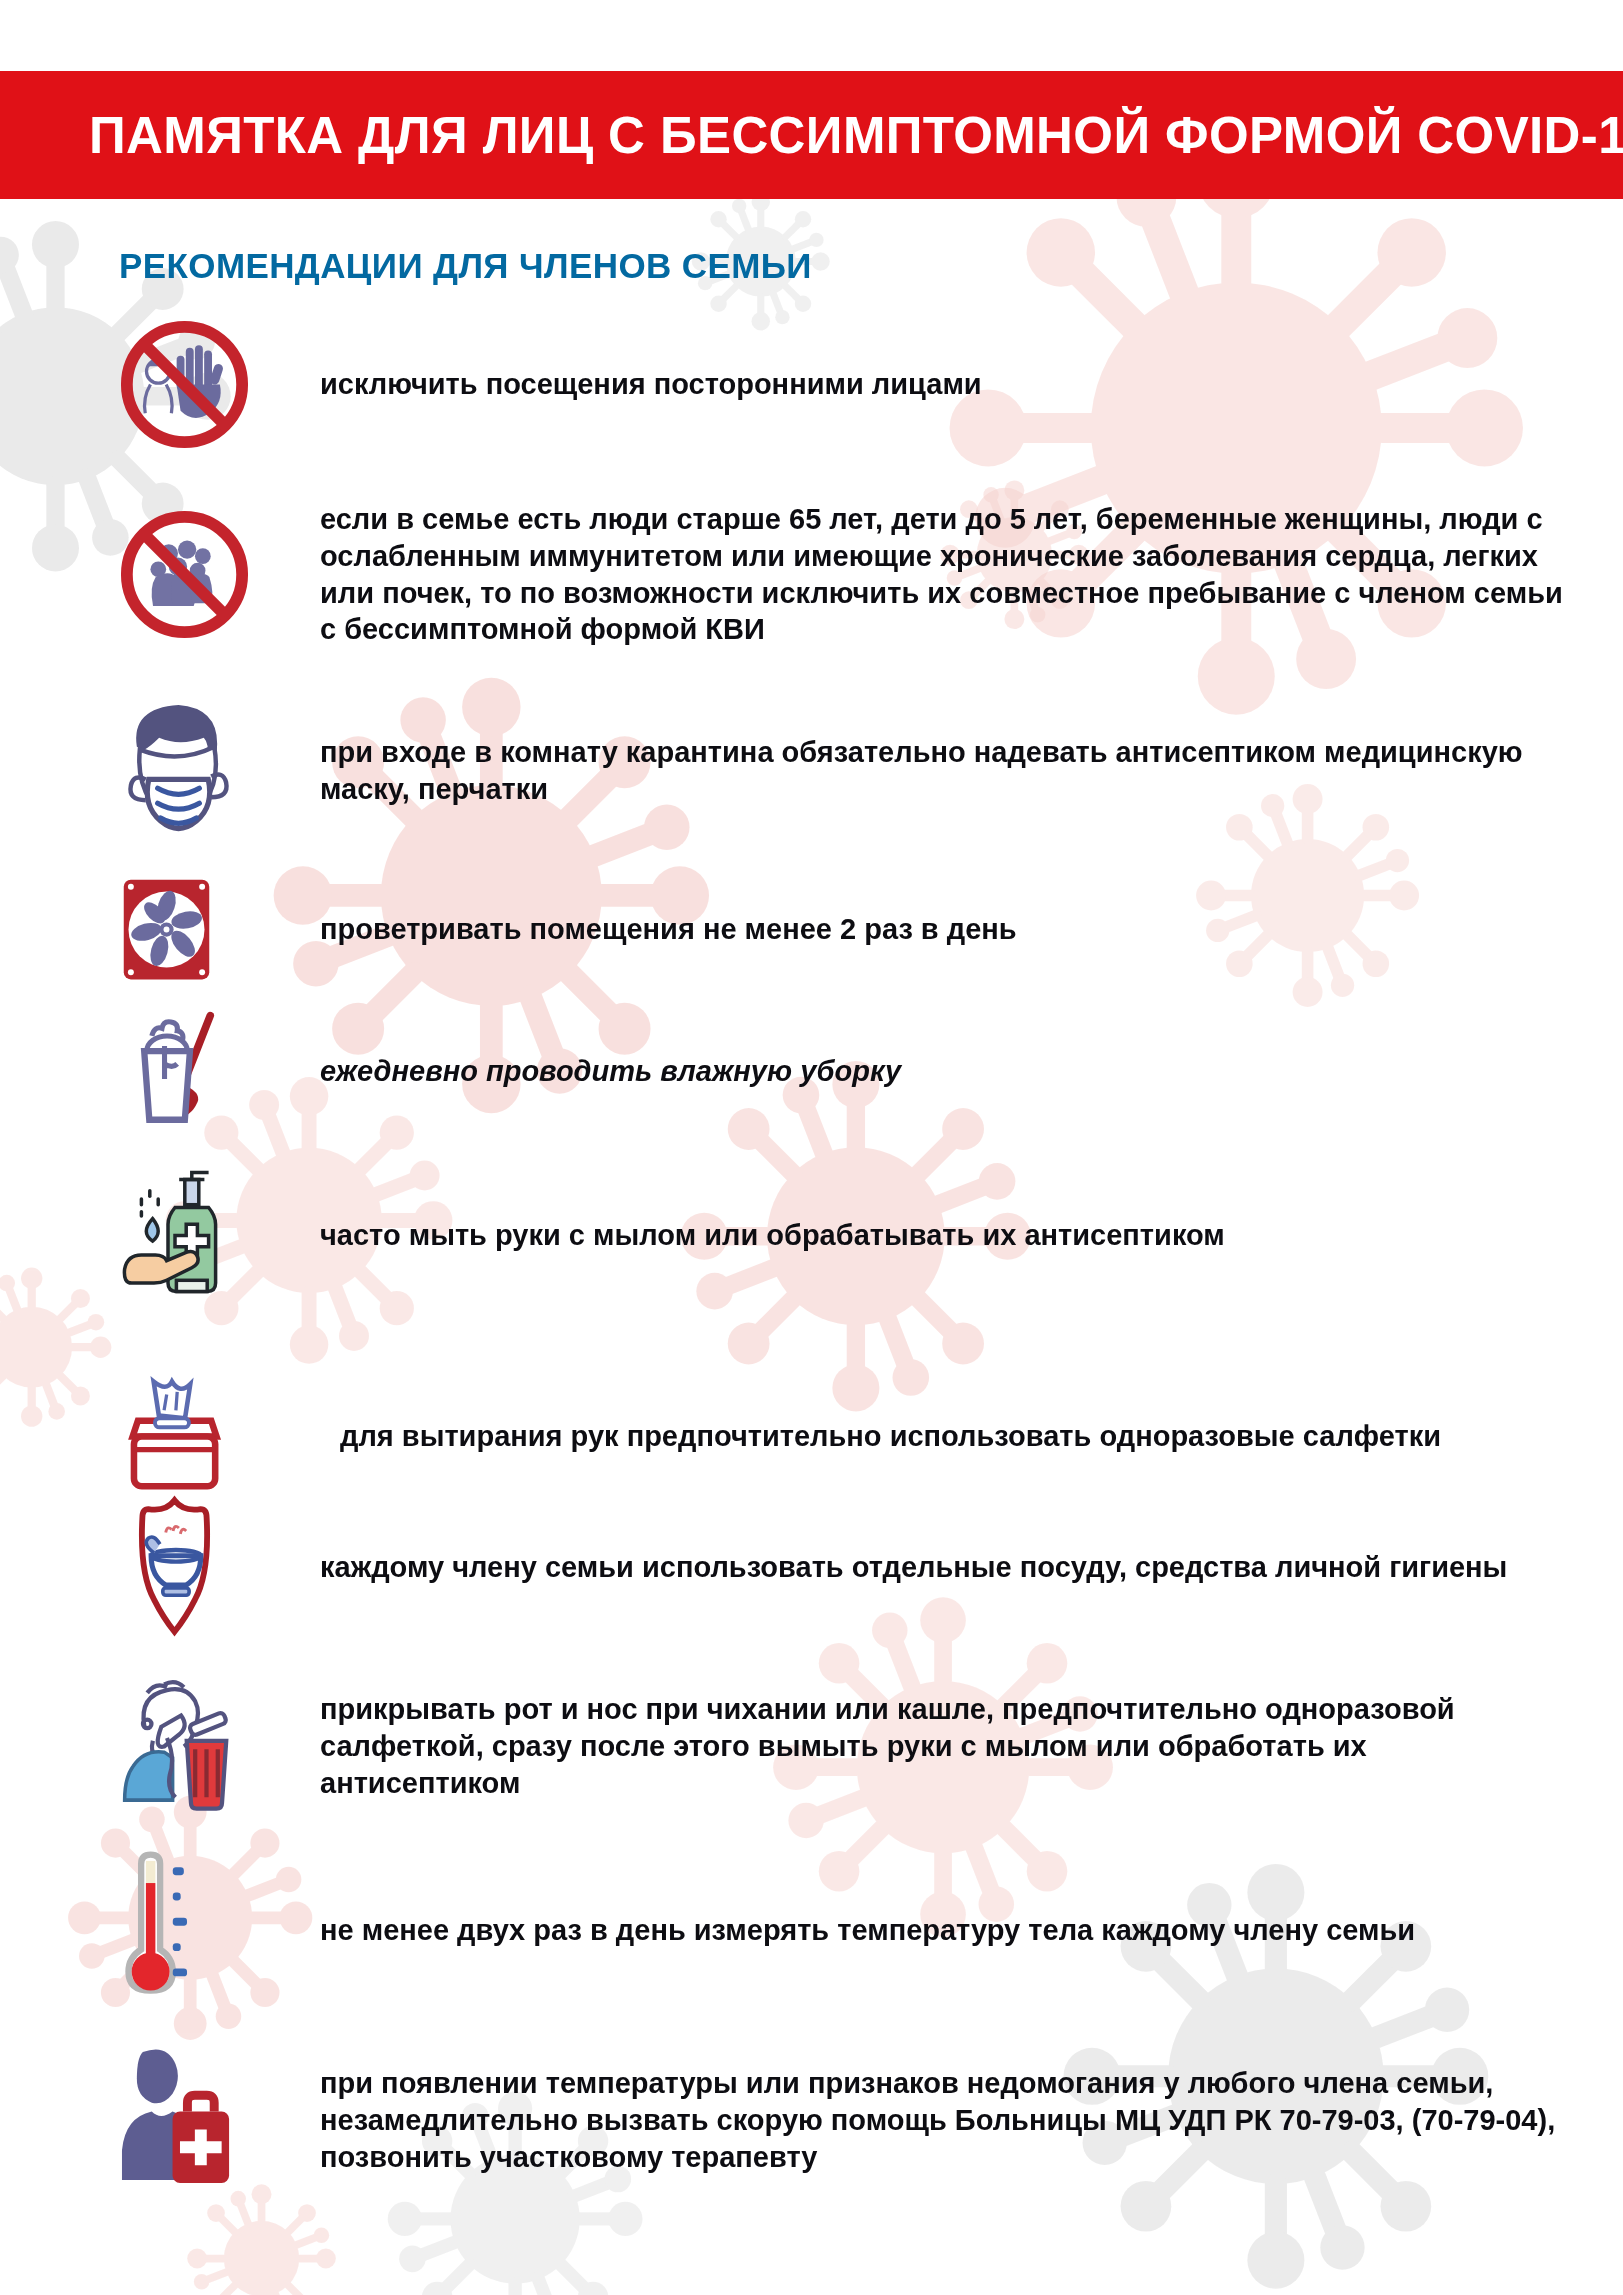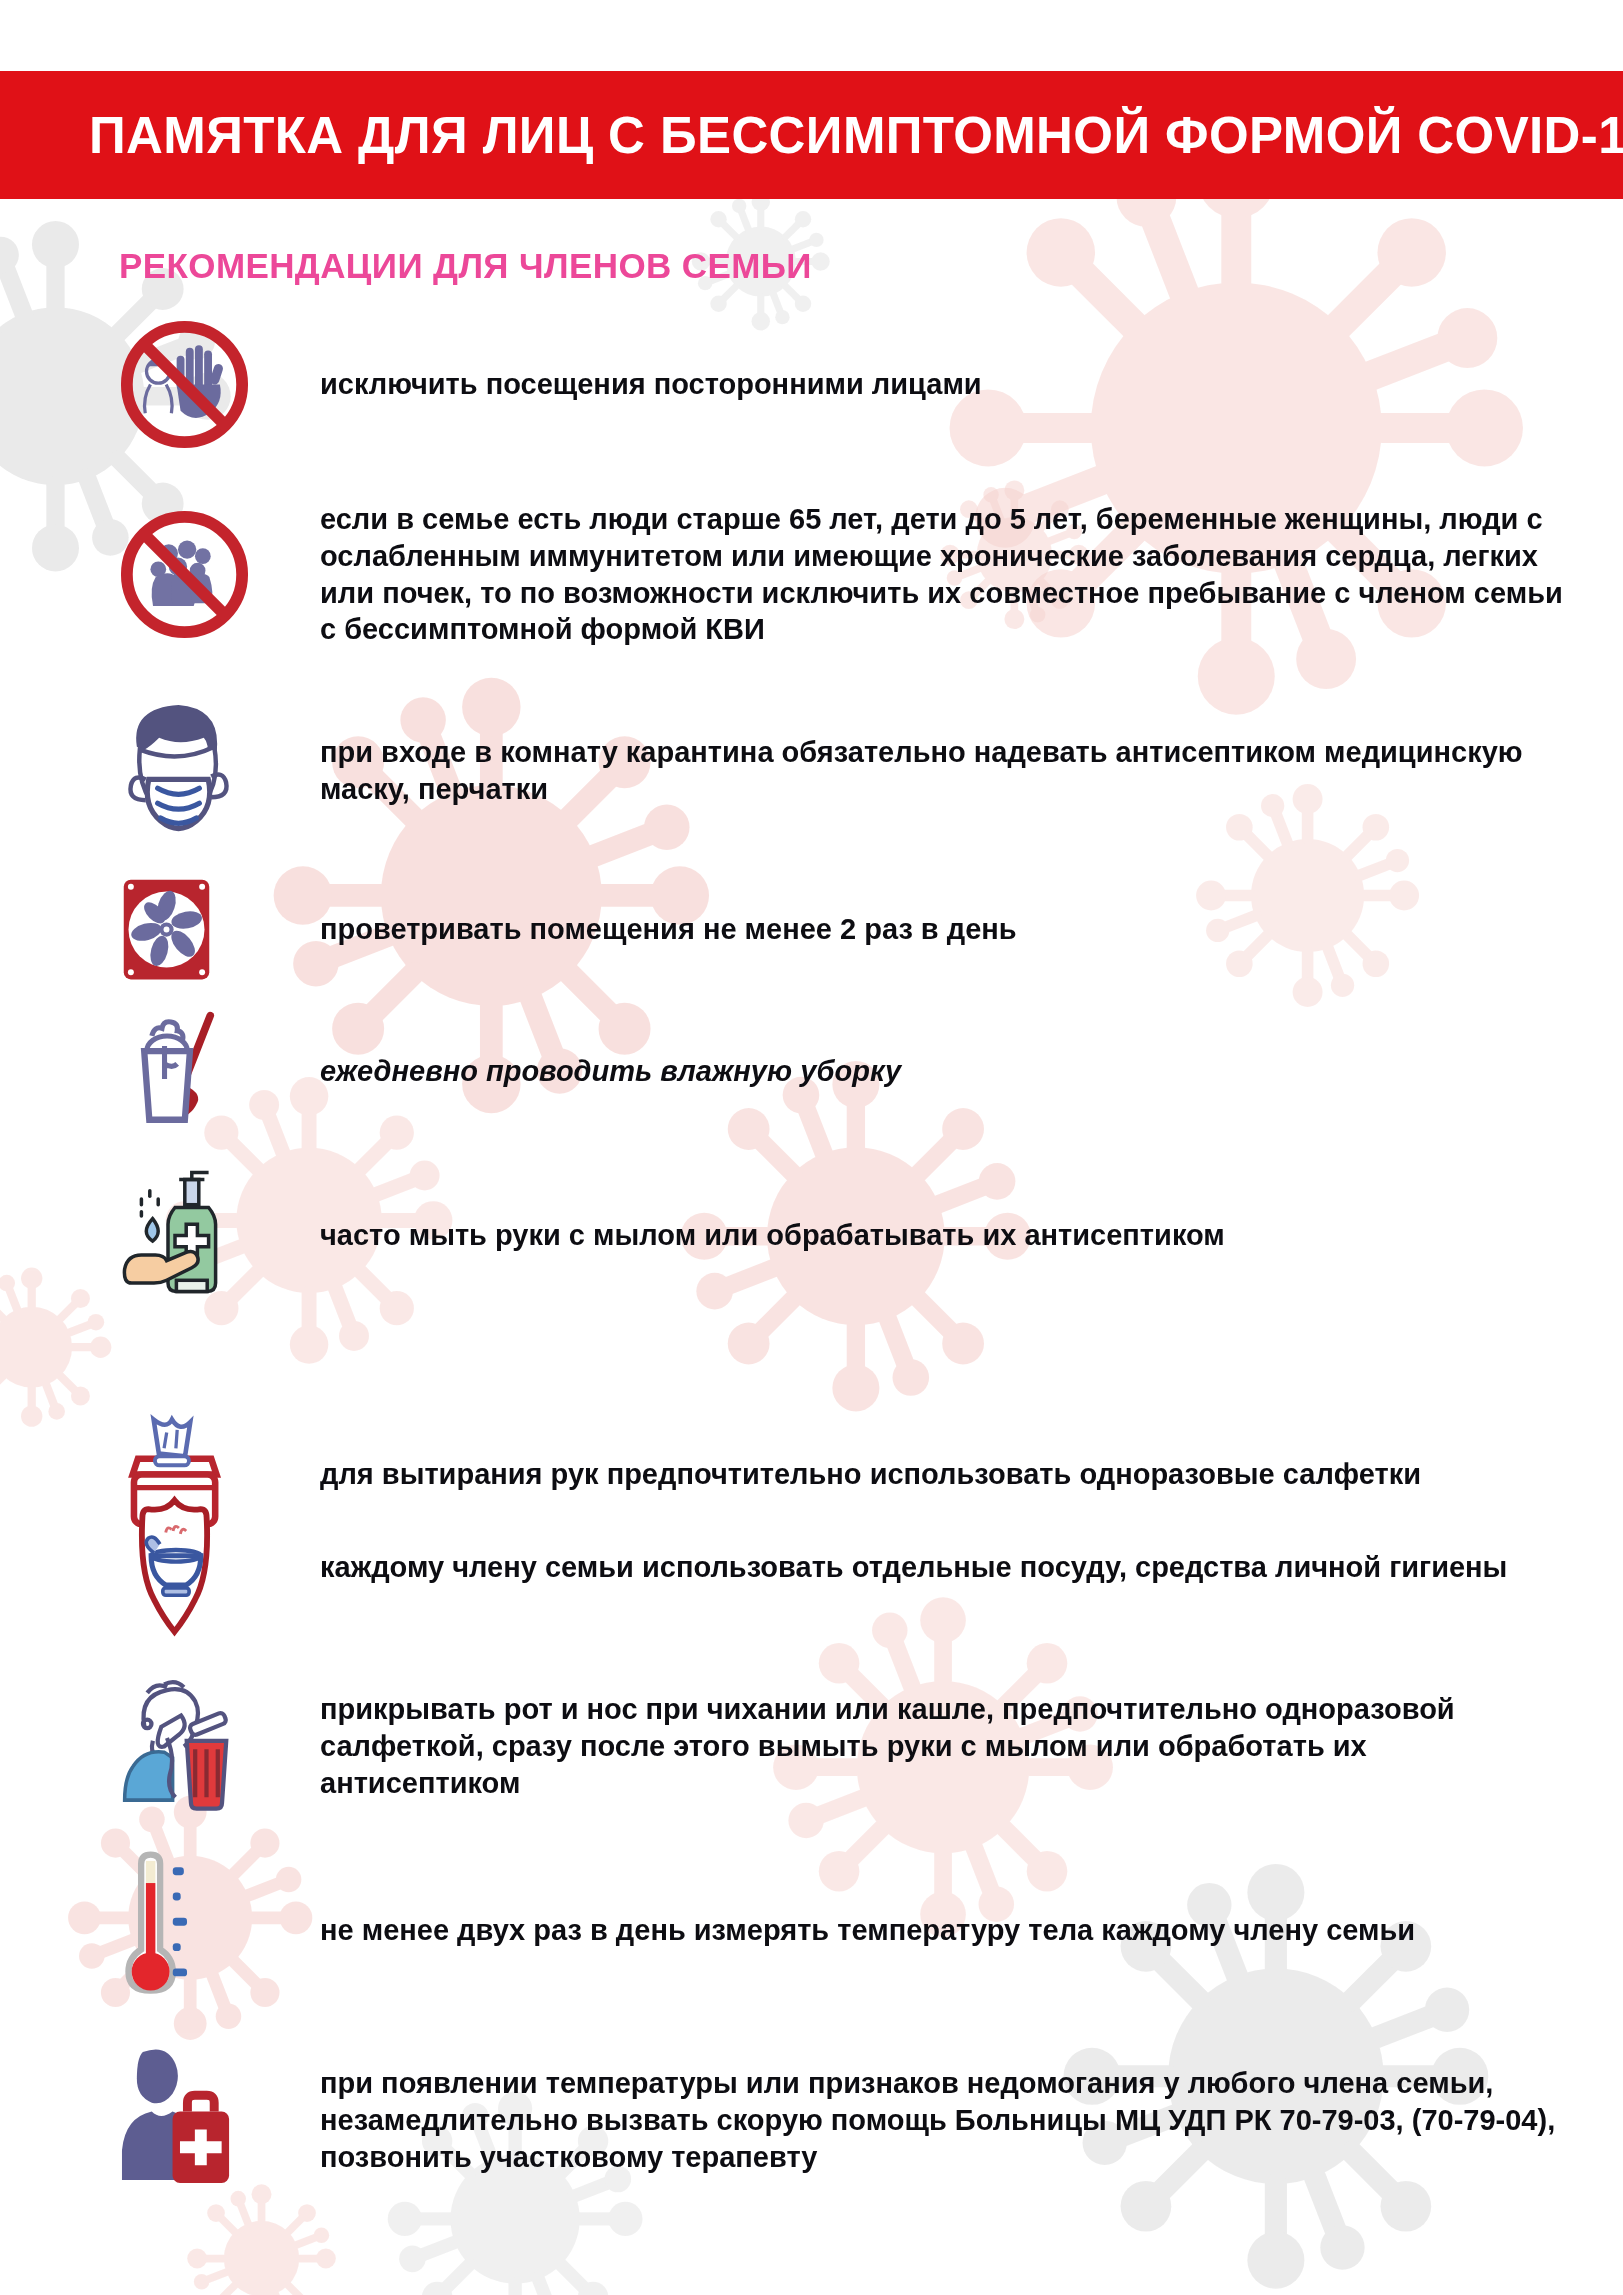--- a/index.html
+++ b/index.html
@@ -30,21 +30,21 @@
     z-index:2;
   }
   .header-band h1{
     margin:0;padding:0 32px 0 89px;
     font-size:51px;font-weight:bold;letter-spacing:0.4px;
     color:#ffffff;white-space:nowrap;
   }
   
   .subtitle{
     position:absolute;left:119px;top:246px;
-    font-size:35px;font-weight:bold;color:#ec4899;
+    font-size:35px;font-weight:bold;color:#0369a1;
     letter-spacing:0.4px;
     z-index:2;
   }
   
   .row{
     position:absolute;left:119px;right:48px;
     display:flex;align-items:center;
     z-index:2;
   }
   .icon-box{
@@ -230,21 +230,21 @@
             <line x1="22" y1="18" x2="22" y2="22"></line>
           <line x1="28" y1="24" x2="28" y2="28"></line>
             <line x1="16" y1="33" x2="16" y2="36"></line>
         </g>
         <path d="M4,74 q2,-10 12,-10 h10 q6,0 8,4 l14,-6 q6,-2 8,3 q2,5 -4,8 l-18,9 q-4,2 -9,2 h-16 q-6,0 -5,-10 z" fill="#f6cda2" stroke="#20262b" stroke-width="2.5"></path>
       </svg>
     </div>
     <p class="item-text">часто мыть руки с мылом или обрабатывать их антисептиком</p>
   </div>
 
-  <div class="row" style="top:1409px;min-height:131px;">
+  <div class="row" style="top:1371px;min-height:131px;gap:20px;">
     <div class="icon-box">
       <svg width="119" height="131" viewBox="0 0 90 100">
         <path d="M30,34 l-4,-26 q10,8 14,0 q6,10 14,2 l-4,26 z" fill="#ffffff" stroke="#5b6bb0" stroke-width="3.5"></path>
         <path d="M36,18 l-2,12 M44,16 l-1,14" stroke="#5b6bb0" stroke-width="2.5"></path>
         <path d="M14,38 h56 l4,12 h-64 z" fill="#ffffff" stroke="#b8252e" stroke-width="5"></path>
         <rect x="27" y="36" width="26" height="7" rx="3.5" fill="#ffffff" stroke="#5b6bb0" stroke-width="3"></rect>
         <rect x="11" y="50" width="62" height="38" rx="6" fill="#ffffff" stroke="#b8252e" stroke-width="5"></rect>
         <line x1="11" y1="60" x2="73" y2="60" stroke="#b8252e" stroke-width="4"></line>
       </svg>
     </div>

